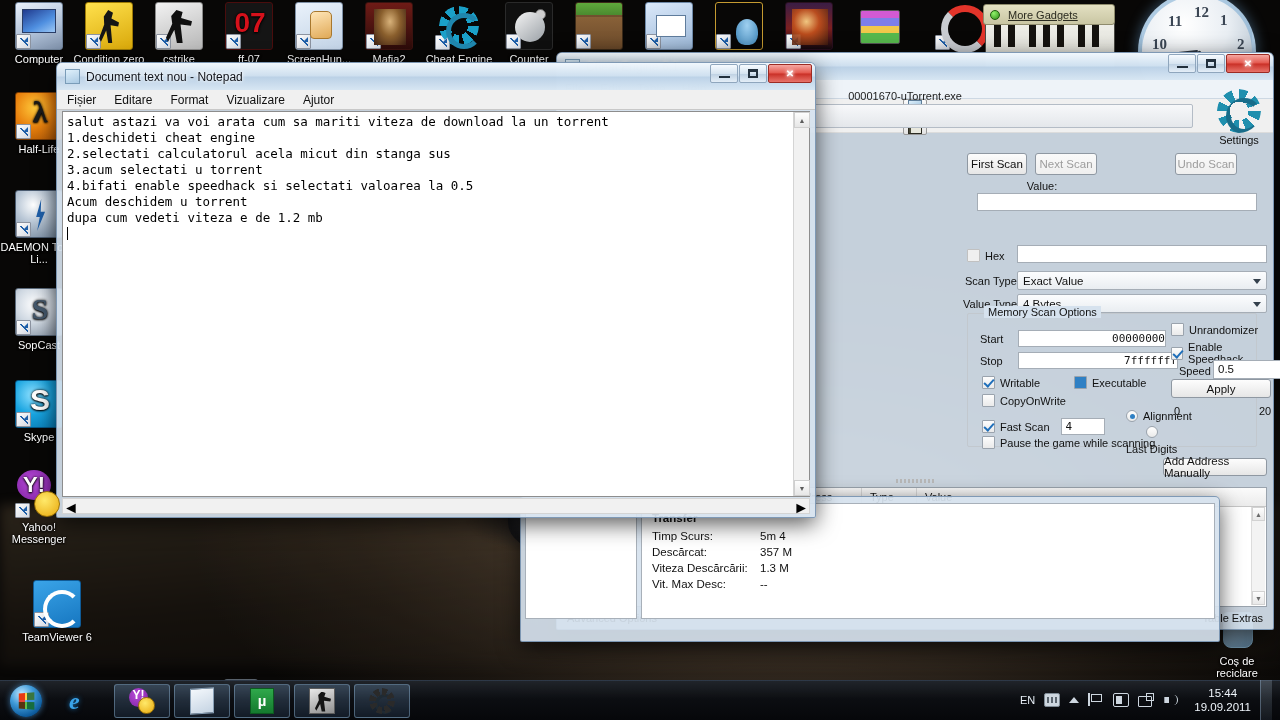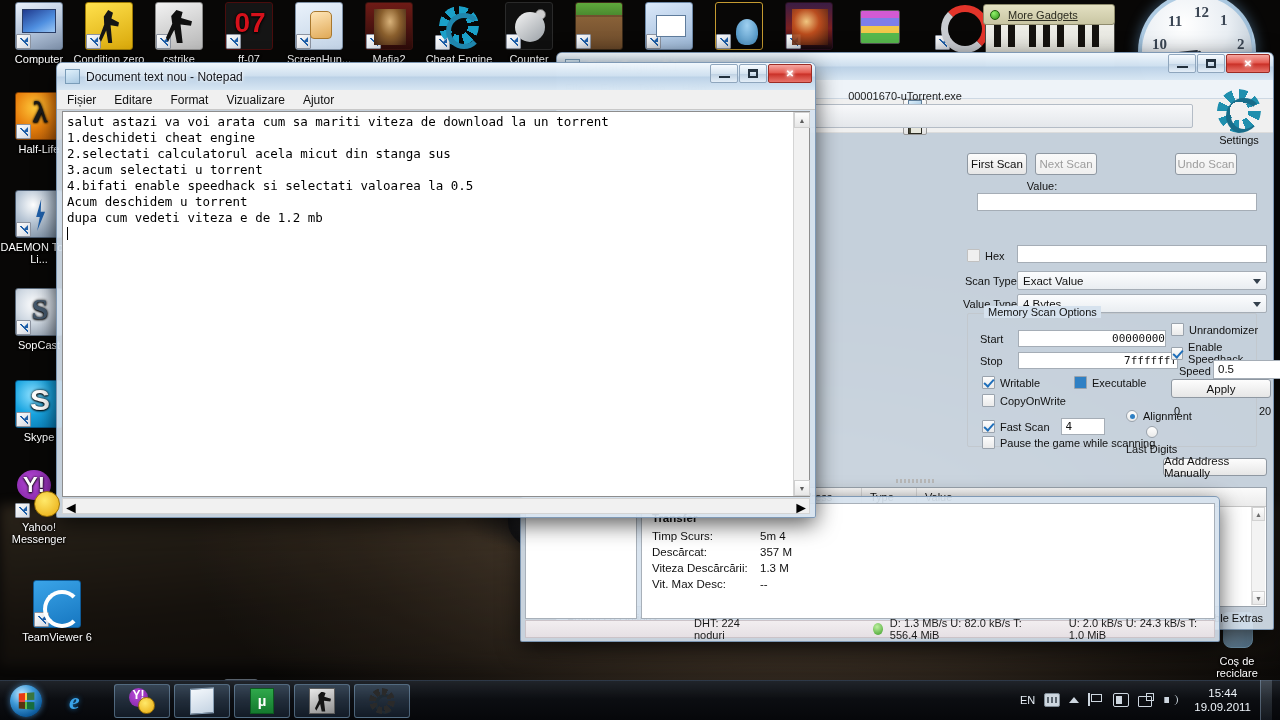--- a/index.html
+++ b/index.html
@@ -815,26 +815,20 @@
               <span class="k">Viteza Descărcării:</span>
               <span class="v">1.3 M</span>
             </div>
             <div class="row">
               <span class="k">Vit. Max Desc:</span>
               <span class="v">--</span>
             </div>
           </div>
       </div>
     </div>
-    <div id="ut-status">
-      <span class="dht">DHT: 224 noduri</span>
-      <span class="arrowdown"></span>
-      <span class="spd">D: 1.3 MB/s U: 82.0 kB/s T: 556.4 MiB</span>
-      <span class="spd2">U: 2.0 kB/s U: 24.3 kB/s T: 1.0 MiB</span>
-    </div>
   </div>
 
   <div class="win" id="notepad">
     <div class="win-title">
       <span class="tico"></span>
       <span>Document text nou - Notepad</span>
       <span class="wbtns">
         <span class="wbtn">
             <i class="min-glyph"></i>
           </span>

